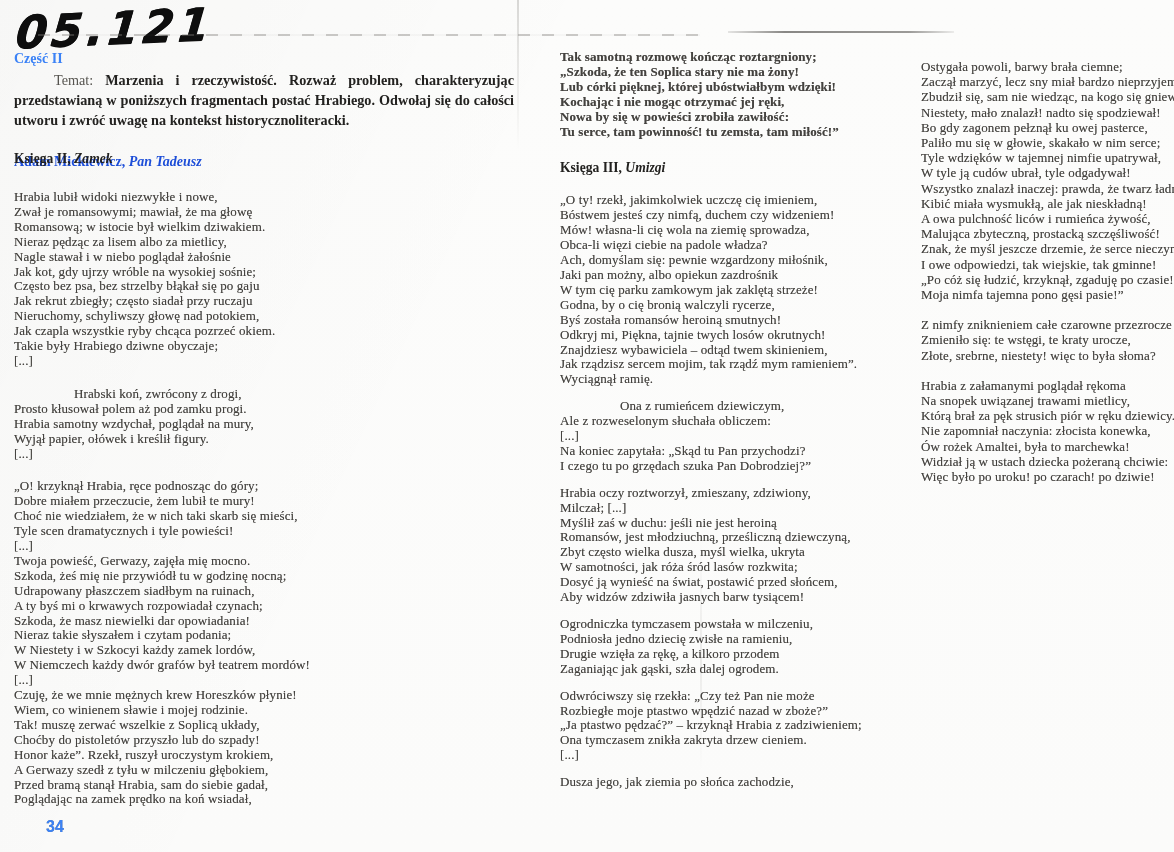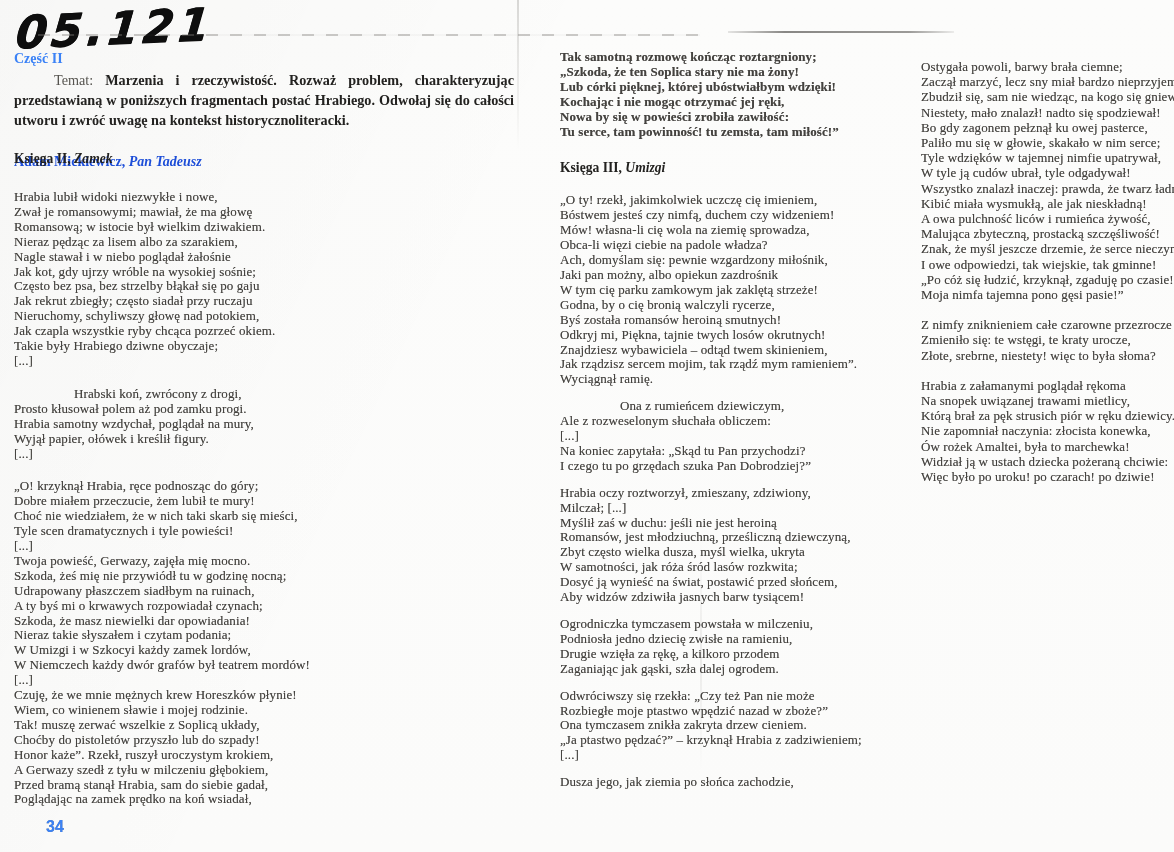--- a/index.html
+++ b/index.html
@@ -95,21 +95,21 @@
       <span>Marzenia i rzeczywistość. Rozważ problem, charakteryzując przedstawianą w poniższych fragmentach postać Hrabiego. Odwołaj się do całości utworu i zwróć uwagę na kontekst historycznoliteracki.</span></p>
     <div class="author-line"><span>Adam Mickiewicz, </span><span class="it">Pan Tadeusz</span></div>
   </header>
 
   <section class="column col1">
       <div class="poem-heading"><span>Księga II, </span><span class="it">Zamek</span></div>
       <div class="stanza">
         <div class="line">Hrabia lubił widoki niezwykłe i nowe,</div>
         <div class="line">Zwał je romansowymi; mawiał, że ma głowę</div>
         <div class="line">Romansową; w istocie był wielkim dziwakiem.</div>
-        <div class="line">Nieraz pędząc za lisem albo za szarakiem,</div>
+        <div class="line">Nieraz pędząc za lisem albo za mietlicy,</div>
         <div class="line">Nagle stawał i w niebo poglądał żałośnie</div>
         <div class="line">Jak kot, gdy ujrzy wróble na wysokiej sośnie;</div>
         <div class="line">Często bez psa, bez strzelby błąkał się po gaju</div>
         <div class="line">Jak rekrut zbiegły; często siadał przy ruczaju</div>
         <div class="line">Nieruchomy, schyliwszy głowę nad potokiem,</div>
         <div class="line">Jak czapla wszystkie ryby chcąca pozrzeć okiem.</div>
         <div class="line">Takie były Hrabiego dziwne obyczaje;</div>
         <div class="line">[...]</div>
       </div>
       <div class="stanza">
@@ -124,21 +124,21 @@
         <div class="line">Dobre miałem przeczucie, żem lubił te mury!</div>
         <div class="line">Choć nie wiedziałem, że w nich taki skarb się mieści,</div>
         <div class="line">Tyle scen dramatycznych i tyle powieści!</div>
         <div class="line">[...]</div>
         <div class="line">Twoja powieść, Gerwazy, zajęła mię mocno.</div>
         <div class="line">Szkoda, żeś mię nie przywiódł tu w godzinę nocną;</div>
         <div class="line">Udrapowany płaszczem siadłbym na ruinach,</div>
         <div class="line">A ty byś mi o krwawych rozpowiadał czynach;</div>
         <div class="line">Szkoda, że masz niewielki dar opowiadania!</div>
         <div class="line">Nieraz takie słyszałem i czytam podania;</div>
-        <div class="line">W Umizgi i w Szkocyi każdy zamek lordów,</div>
+        <div class="line">W Niestety i w Szkocyi każdy zamek lordów,</div>
         <div class="line">W Niemczech każdy dwór grafów był teatrem mordów!</div>
         <div class="line">[...]</div>
         <div class="line">Czuję, że we mnie mężnych krew Horeszków płynie!</div>
         <div class="line">Wiem, co winienem sławie i mojej rodzinie.</div>
         <div class="line">Tak! muszę zerwać wszelkie z Soplicą układy,</div>
         <div class="line">Choćby do pistoletów przyszło lub do szpady!</div>
         <div class="line">Honor każe”. Rzekł, ruszył uroczystym krokiem,</div>
         <div class="line">A Gerwazy szedł z tyłu w milczeniu głębokiem,</div>
         <div class="line">Przed bramą stanął Hrabia, sam do siebie gadał,</div>
         <div class="line">Poglądając na zamek prędko na koń wsiadał,</div>
@@ -188,22 +188,22 @@
       </div>
       <div class="stanza">
         <div class="line">Ogrodniczka tymczasem powstała w milczeniu,</div>
         <div class="line">Podniosła jedno dziecię zwisłe na ramieniu,</div>
         <div class="line">Drugie wzięła za rękę, a kilkoro przodem</div>
         <div class="line">Zaganiając jak gąski, szła dalej ogrodem.</div>
       </div>
       <div class="stanza">
         <div class="line">Odwróciwszy się rzekła: „Czy też Pan nie może</div>
         <div class="line">Rozbiegłe moje ptastwo wpędzić nazad w zboże?”</div>
+        <div class="line">„Ja ptastwo pędzać?” – krzyknął Hrabia z zadziwieniem;</div>
         <div class="line">Ona tymczasem znikła zakryta drzew cieniem.</div>
-        <div class="line">„Ja ptastwo pędzać?” – krzyknął Hrabia z zadziwieniem;</div>
         <div class="line">[...]</div>
       </div>
       <div class="stanza">
         <div class="line">Dusza jego, jak ziemia po słońca zachodzie,</div>
       </div>
     </section>
   <section class="column col3">
       <div class="stanza">
         <div class="line">Ostygała powoli, barwy brała ciemne;</div>
         <div class="line">Zaczął marzyć, lecz sny miał bardzo nieprzyjemne</div>

